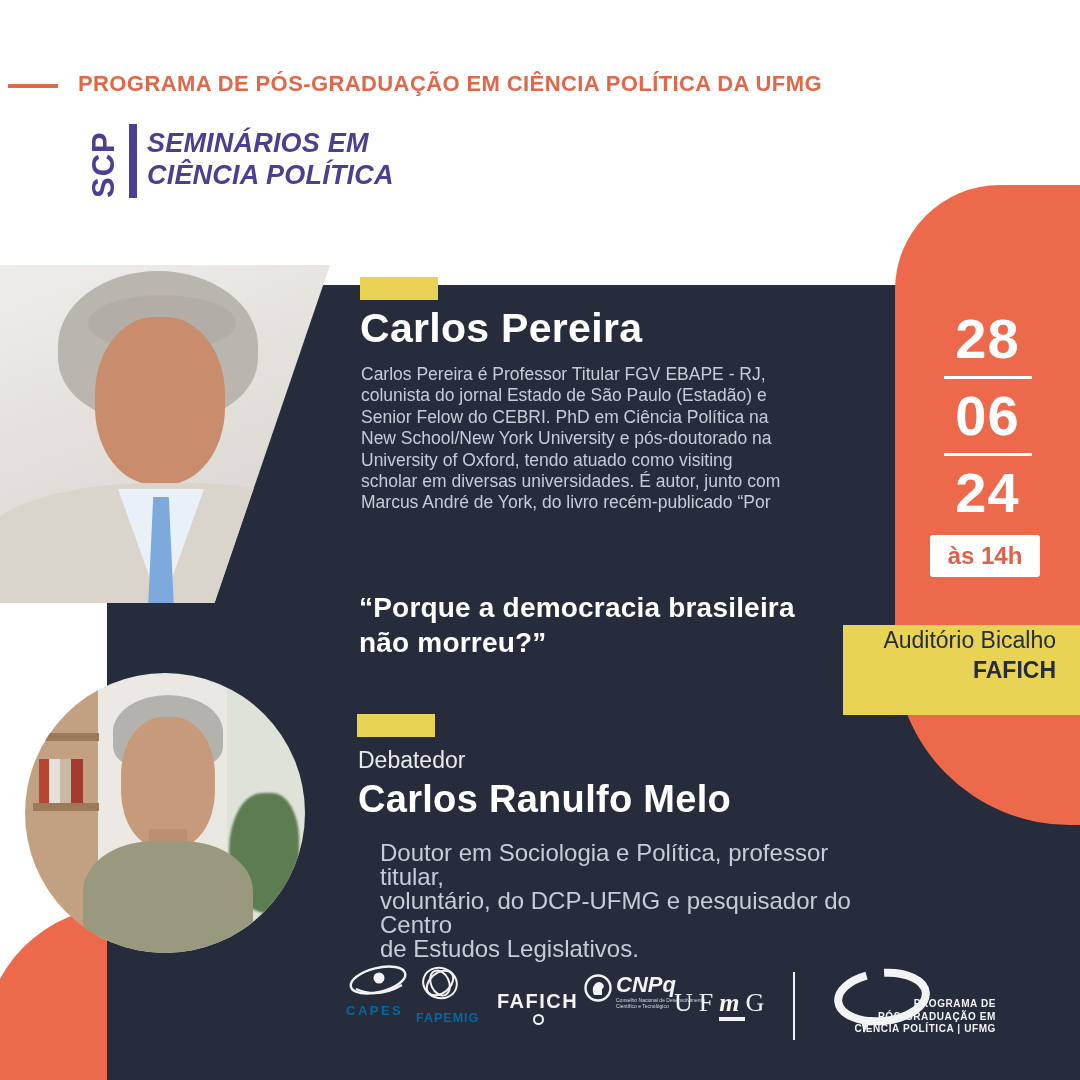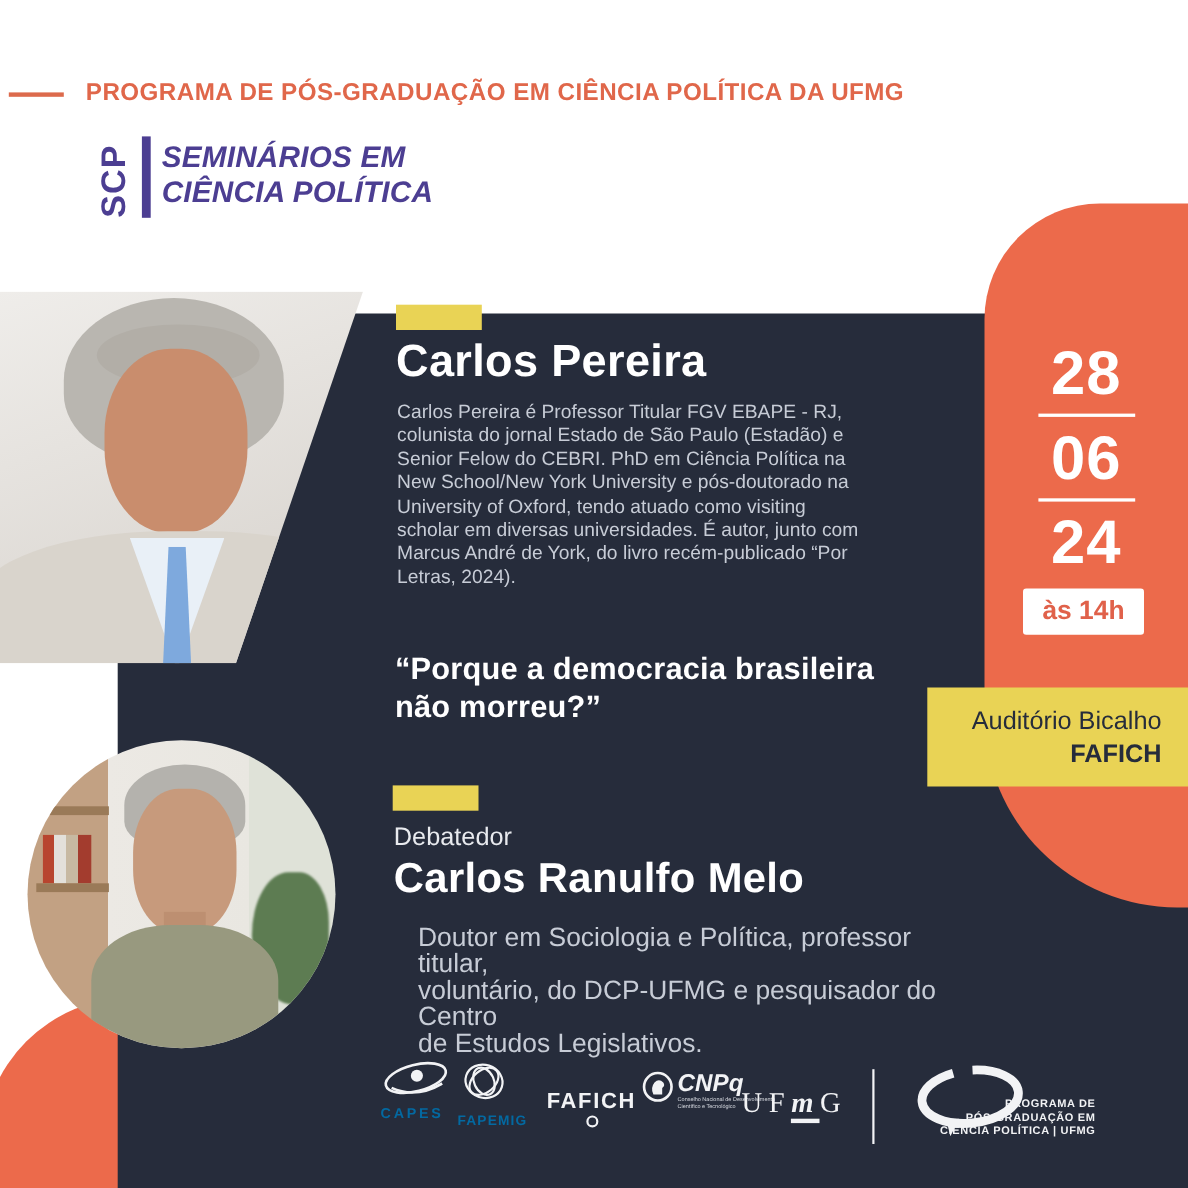--- a/index.html
+++ b/index.html
@@ -20,21 +20,21 @@
     transform:rotate(-90deg);transform-origin:top left;letter-spacing:1px;
   }
   .scp-bar{left:129px;top:124px;width:8px;height:74px;background:#4c3e92;}
   .scp-text{left:147px;top:127px;font-size:27px;line-height:32px;font-weight:700;font-style:italic;color:#4c3e92;letter-spacing:.2px;}
 
   
   .orange-circle-bl{left:-16px;top:907px;width:272px;height:272px;border-radius:50%;background:#ec6a4b;}
   .dark-panel{left:107px;top:285px;width:973px;height:795px;background:#262c3b;}
   .orange-pill{left:895px;top:185px;width:185px;height:640px;background:#ec6a4b;border-radius:105px 0 0 175px;}
   .venue-box{left:843px;top:625px;width:237px;height:90px;background:#e9d355;
-    display:flex;flex-direction:column;justify-content:center;align-items:flex-end;padding-right:24px;box-sizing:border-box;}
+    display:flex;flex-direction:column;align-items:flex-end;padding-right:24px;box-sizing:border-box;}
   .venue-line1{font-size:23px;color:#262c3b;line-height:30px;}
   .venue-line2{font-size:23px;color:#262c3b;font-weight:800;line-height:30px;}
 
   
   .date-block{left:895px;top:308px;width:185px;text-align:center;color:#fff;}
   .date-num{font-size:56px;font-weight:800;line-height:62px;letter-spacing:1px;}
   .date-divider{width:88px;height:3px;background:#fff;margin:6px auto;}
   .time-box{left:930px;top:535px;width:110px;height:42px;background:#fff;border-radius:3px;
     display:flex;align-items:center;justify-content:center;}
   .time-text{font-size:24px;font-weight:800;color:#e0614a;}
@@ -138,21 +138,20 @@
   <div class="abs accent-rect1"></div>
   <div class="abs speaker-name">Carlos Pereira</div>
   <div class="abs speaker-bio">
     <div>Carlos Pereira é Professor Titular FGV EBAPE - RJ,</div>
     <div>colunista do jornal Estado de São Paulo (Estadão) e</div>
     <div>Senior Felow do CEBRI. PhD em Ciência Política na</div>
     <div>New School/New York University e pós-doutorado na</div>
     <div>University of Oxford, tendo atuado como visiting</div>
     <div>scholar em diversas universidades. É autor, junto com</div>
     <div>Marcus André de York, do livro recém-publicado “Por</div>
-    <div>Letras, 2024).</div>
   </div>
   <div class="abs quote">
     <div>“Porque a democracia brasileira</div>
     <div>não morreu?”</div>
   </div>
 
   <div class="abs photo-melo">
     <div class="pm-shelf1"></div>
     <div class="pm-books"></div>
     <div class="pm-shelf2"></div>

